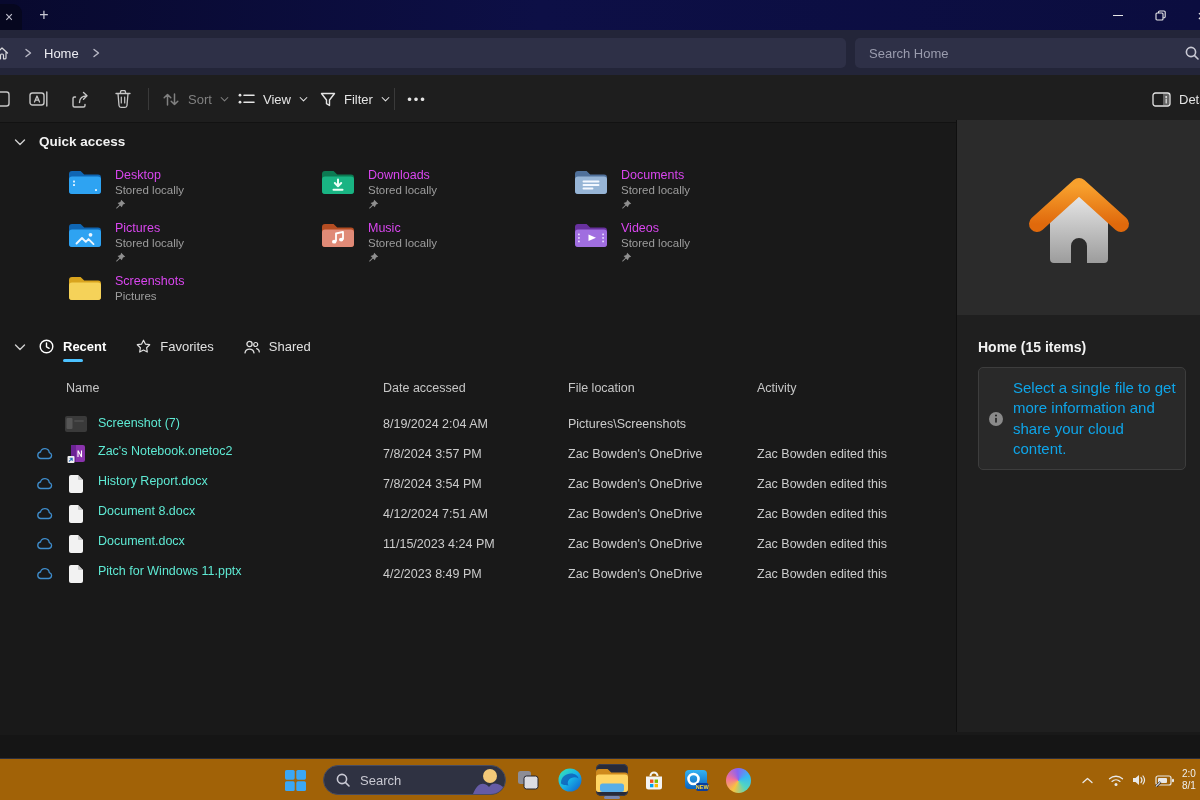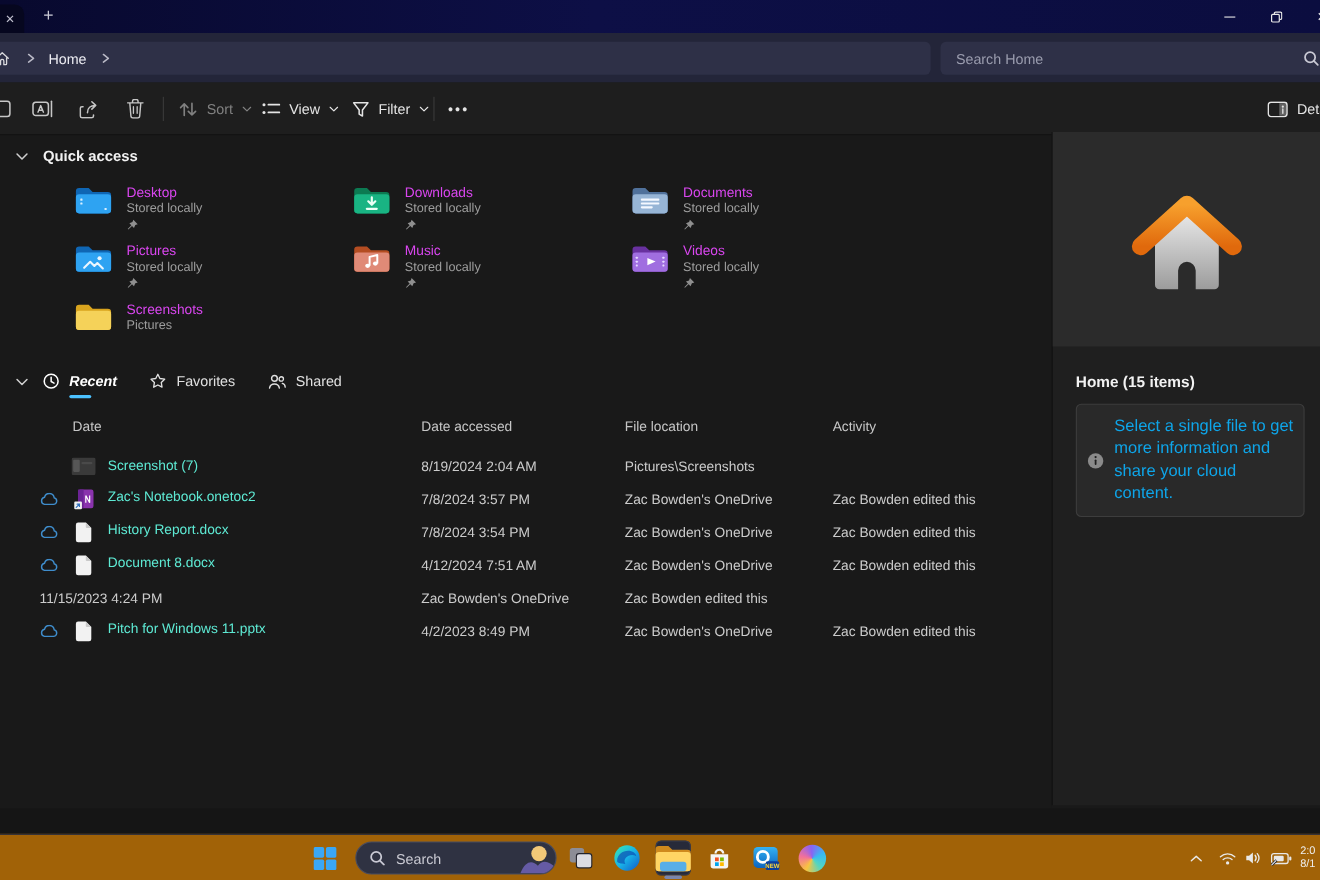--- a/index.html
+++ b/index.html
@@ -55,21 +55,21 @@
   .qa-icon { width:34px; height:28px; flex:0 0 34px; }
   .qa-text { margin-left:13px; }
   .qa-name { font-size:12.5px; color:#d946ef; }
   .qa-sub { font-size:11.5px; color:#9d9d9d; margin-top:2px; }
   .qa-pin { display:block; margin-top:3px; height:11px; }
 
   .tabsrow { position:absolute; top:216px; left:14px; display:flex; align-items:center; }
   .tabsrow .sec-chev { color:#cfcfcf; display:flex; }
   .pivot { display:flex; align-items:center; margin-left:13px; }
   .pivot-tab { display:flex; align-items:center; gap:9px; margin-right:30px; font-size:13px; color:#e0e0e0; position:relative; }
-  .pivot-tab.active { font-weight:700; color:#ffffff;font-style:italic; }
+  .pivot-tab.active { font-weight:700; color:#ffffff; }
   .pivot-tab.active .pv-label::after { content:""; position:absolute; left:24px; bottom:-8px; width:20px; height:3px; border-radius:2px; background:#4cc2ff; }
 
   .fheader { position:absolute; top:258px; left:36px; right:16px; display:grid;
     grid-template-columns:347px 185px 189px 1fr; font-size:12.5px; color:#c6c6c6; }
   .fheader .h-name { padding-left:30px; }
   .rows { position:absolute; top:286px; left:36px; right:16px; }
   .frow { display:grid; grid-template-columns:347px 185px 189px 1fr; height:30px; align-items:center;
     font-size:12.5px; color:#cccccc; border-radius:4px; cursor:default; }
   .cell-name { display:flex; color:#5eead4; }
   .slot-cloud { width:20px; display:flex; align-items:center; }
@@ -431,21 +431,21 @@
                 <circle cx="11.7" cy="4.5" r="2" fill="none" stroke="currentColor" stroke-width="1.2"></circle>
                 <path d="M12.6 8.6 a3.6 3.6 0 0 1 2.7 3.4" fill="none" stroke="currentColor" stroke-width="1.2" stroke-linecap="round"></path>
               </svg>
             </span>
           <span class="pv-label">Shared</span>
         </div>
       </div>
     </div>
 
     <div class="fheader">
-      <span class="h-name">Date</span>
+      <span class="h-name">Name</span>
       <span>Date accessed</span>
       <span>File location</span>
       <span>Activity</span>
     </div>
 
     <div class="rows">
 
         <div class="frow">
           <span class="cell-name">
             <span class="slot-cloud" style="visibility: hidden;">
@@ -524,20 +524,34 @@
               </svg>
             </span>
             <span>Document 8.docx</span>
           </span>
           <span>4/12/2024 7:51 AM</span>
           <span>Zac Bowden's OneDrive</span>
           <span>Zac Bowden edited this</span>
         </div>
 
         <div class="frow">
+          <span class="cell-name">
+            <span class="slot-cloud">
+              <svg width="17" height="12" viewBox="0 0 17 12">
+                <path d="M4.5 10.5 h8 a3 3 0 0 0 .8-5.9 a4.5 4.5 0 0 0-8.8-.6 a3.3 3.3 0 0 0 0 6.5 Z" fill="none" stroke="#3f8dcc" stroke-width="1.3" stroke-linejoin="round"></path>
+              </svg>
+            </span>
+            <span class="slot-icon">
+              <svg width="16" height="20" viewBox="0 0 16 20">
+                <path d="M1 3 a2 2 0 0 1 2-2 h7 l5 5 v11 a2 2 0 0 1-2 2 H3 a2 2 0 0 1-2-2 Z" fill="#f2f2f2"></path>
+                <path d="M10 1 l5 5 h-4 a1 1 0 0 1-1-1 Z" fill="#c9c9c9"></path>
+              </svg>
+            </span>
+            <span>Document.docx</span>
+          </span>
           <span>11/15/2023 4:24 PM</span>
           <span>Zac Bowden's OneDrive</span>
           <span>Zac Bowden edited this</span>
         </div>
 
         <div class="frow">
           <span class="cell-name">
             <span class="slot-cloud">
               <svg width="17" height="12" viewBox="0 0 17 12">
                 <path d="M4.5 10.5 h8 a3 3 0 0 0 .8-5.9 a4.5 4.5 0 0 0-8.8-.6 a3.3 3.3 0 0 0 0 6.5 Z" fill="none" stroke="#3f8dcc" stroke-width="1.3" stroke-linejoin="round"></path>

